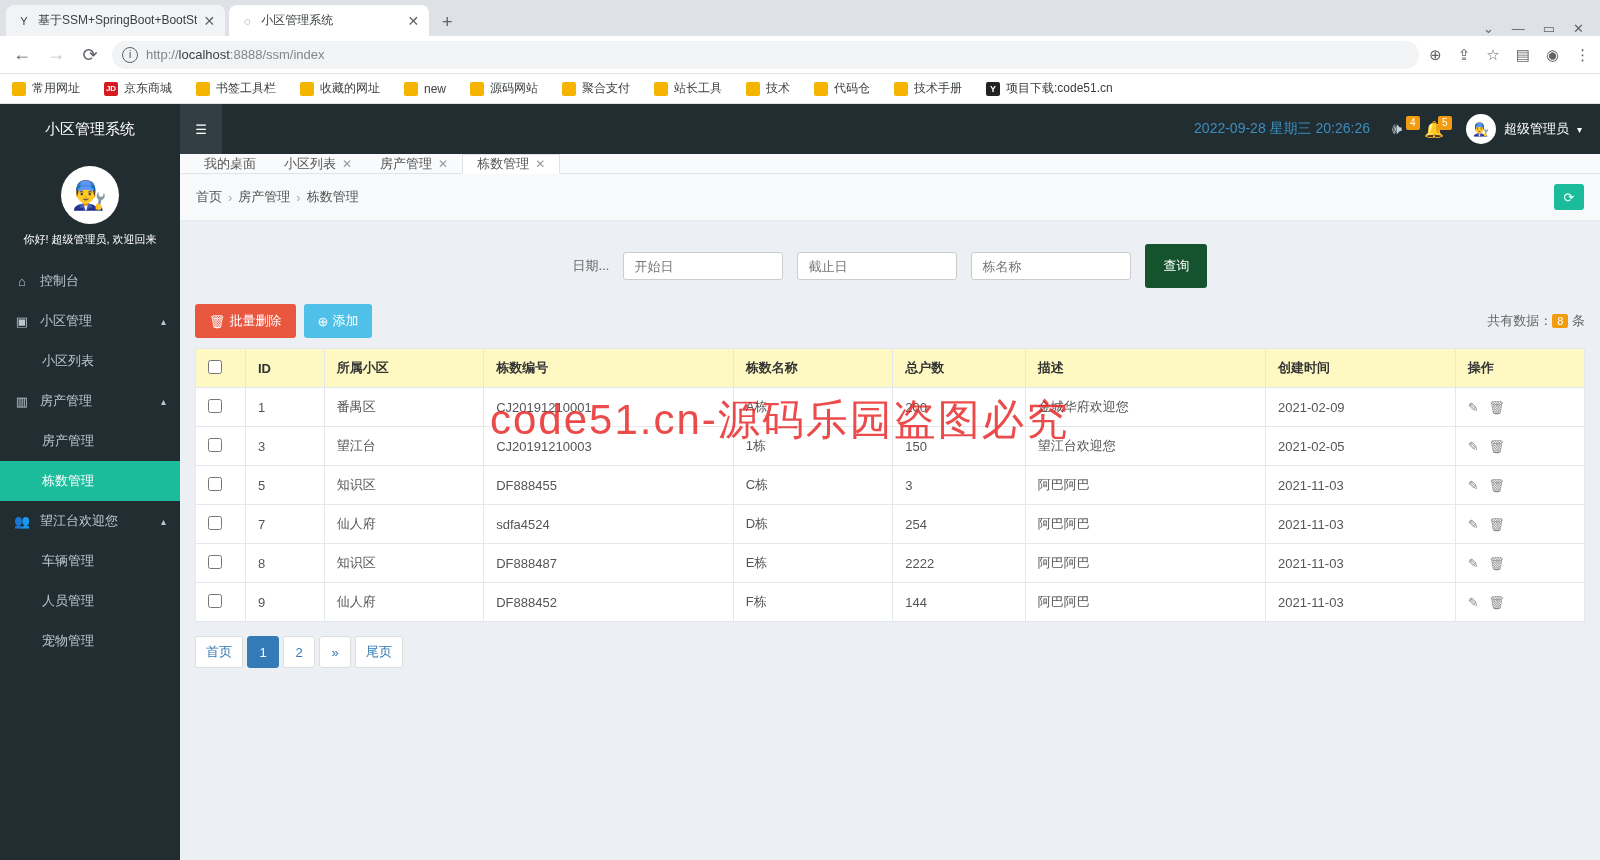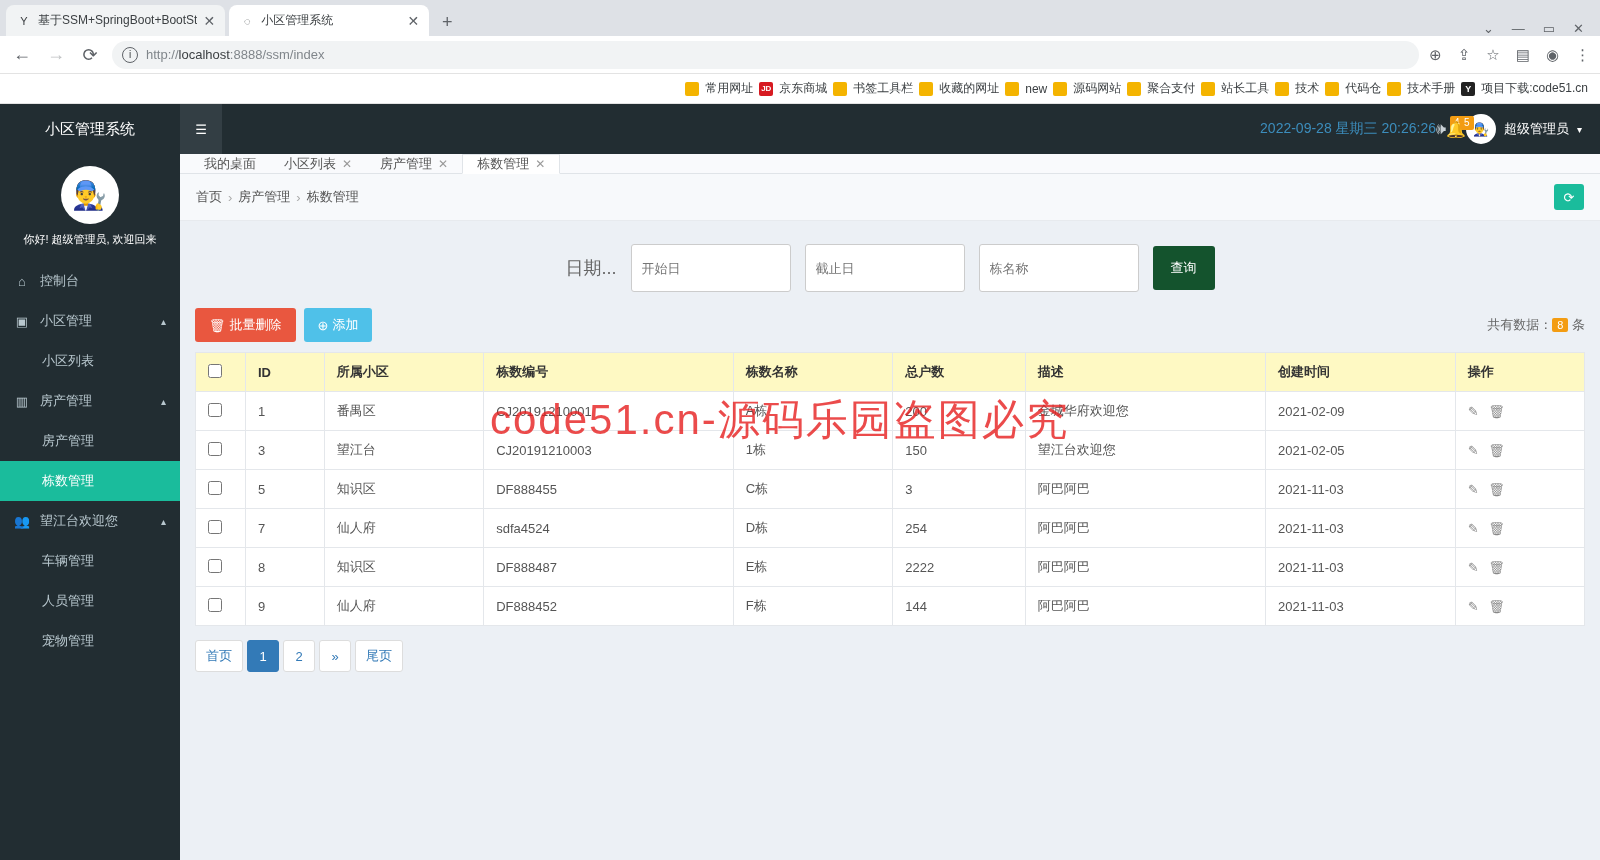--- a/index.html
+++ b/index.html
@@ -15,21 +15,21 @@
 .tab .close { color: #5f6368; font-size: 14px; }
 .tab-add { width: 28px; height: 28px; display: flex; align-items: center; justify-content: center; color: #5f6368; font-size: 18px; cursor: pointer; }
 .win-controls { margin-left: auto; display: flex; gap: 18px; padding-right: 10px; color: #5f6368; }
 
 .addr-bar { display: flex; align-items: center; gap: 10px; height: 38px; background: #fff; padding: 0 10px; border-bottom: 1px solid #e3e3e3; }
 .nav-btn { color: #5f6368; font-size: 18px; cursor: pointer; width: 24px; text-align: center; }
 .omnibox { flex: 1; display: flex; align-items: center; gap: 8px; background: #f1f3f4; border-radius: 16px; height: 28px; padding: 0 10px; font-size: 13px; color: #3c4043; }
 .omnibox .info { width: 16px; height: 16px; border: 1px solid #5f6368; border-radius: 50%; display: flex; align-items: center; justify-content: center; font-size: 10px; }
 .addr-actions { display: flex; gap: 16px; color: #5f6368; font-size: 15px; }
 
-.bookmarks { display: flex; align-items: center; gap: 6px; height: 30px; background: #fff; padding: 0 12px; border-bottom: 1px solid #e3e3e3; justify-content: flex-end; }
+.bookmarks { display: flex; align-items: center; gap: 24px; height: 30px; background: #fff; padding: 0 12px; border-bottom: 1px solid #e3e3e3; }
 .bookmark { display: flex; align-items: center; gap: 6px; font-size: 12px; color: #3c4043; cursor: pointer; }
 .bm-icon { width: 14px; height: 14px; background: #f4b400; border-radius: 2px; }
 .bm-icon.jd { background: #d71a21; color: #fff; font-size: 8px; text-align: center; line-height: 14px; font-weight: bold; }
 .bm-icon.y { background: #222; color: #fff; font-size: 9px; text-align: center; line-height: 14px; font-weight: bold; }
 
 
 .app { display: flex; height: calc(860px - 36px - 38px - 30px); }
 
 .sidebar { width: 180px; background: #222d32; color: #b8c7ce; display: flex; flex-direction: column; }
 .brand { height: 50px; display: flex; align-items: center; justify-content: center; color: #fff; font-size: 15px; background: #222d32; }
@@ -39,42 +39,42 @@
 .menu-item { display: flex; align-items: center; gap: 10px; padding: 11px 14px; cursor: pointer; font-size: 13px; }
 .menu-item .chev { margin-left: auto; font-size: 10px; }
 .menu-item .ic { width: 16px; text-align: center; }
 .submenu-item { padding: 11px 14px 11px 42px; cursor: pointer; font-size: 13px; }
 .submenu-item.active { background: #1abc9c; color: #fff; }
 
 .main { flex: 1; display: flex; flex-direction: column; background: #ecf0f5; }
 
 .topbar { height: 50px; background: #222d32; display: flex; align-items: center; color: #fff; }
 .hamburger { width: 42px; height: 50px; display: flex; align-items: center; justify-content: center; background: #333e44; cursor: pointer; }
-.topbar-right { margin-left: auto; display: flex; align-items: center; padding-right: 18px; }
+.topbar-right { margin-left: auto; display: flex; align-items: center; gap: 22px; padding-right: 18px; }
 .datetime { color: #3c8dbc; font-size: 14px; }
 .tb-icon { position: relative; cursor: pointer; font-size: 16px; color: #c9d1d6; }
 .tb-icon .badge { position: absolute; top: -4px; left: 14px; background: #f39c12; color: #fff; font-size: 10px; padding: 0 4px; border-radius: 2px; line-height: 14px; }
 .tb-user { display: flex; align-items: center; gap: 8px; cursor: pointer; }
 .tb-user .av { width: 30px; height: 30px; border-radius: 50%; background: #fff; display: flex; align-items: center; justify-content: center; }
 
 .tabs-row { display: flex; background: #f9fafc; border-bottom: 1px solid #e0e4e8; padding-left: 10px; }
 .ptab { padding: 0 14px; font-size: 13px; color: #555; cursor: pointer; display: flex; align-items: center; gap: 6px; }
 .ptab .x { color: #999; font-size: 12px; }
 .ptab.active { background: #fff; border: 1px solid #e0e4e8; border-bottom-color: #fff; margin-bottom: -1px; }
 
 .crumb-row { display: flex; align-items: center; padding: 10px 16px; background: #f7f9fb; border-bottom: 1px solid #e7eaee; font-size: 13px; color: #555; }
 .crumb-row a { color: #555; text-decoration: none; }
 .crumb-row .sep { margin: 0 6px; color: #aaa; }
 .refresh-btn { margin-left: auto; width: 30px; height: 26px; background: #1abc9c; color: #fff; border-radius: 3px; display: flex; align-items: center; justify-content: center; cursor: pointer; }
 
 .content { padding: 15px; }
 
 .search-bar { display: flex; align-items: center; gap: 14px; padding: 8px 0 16px; justify-content: center; }
-.search-label { color: #666; font-size: 18px; }
-.search-input { height: 48px; border: 1px solid #ccc; border-radius: 3px; padding: 0 10px; font-size: 13px; width: 160px; }
+.search-label { color: #666; font-size: 13px; }
+.search-input { height: 28px; border: 1px solid #ccc; border-radius: 3px; padding: 0 10px; font-size: 13px; width: 160px; }
 .btn-query { height: 44px; padding: 0 18px; background: #14532d; color: #fff; border: none; border-radius: 3px; cursor: pointer; font-size: 13px; }
 
 .action-row { display: flex; align-items: center; gap: 8px; margin-bottom: 10px; }
 .btn-del { background: #e9573f; color: #fff; border: none; padding: 8px 14px; border-radius: 3px; cursor: pointer; font-size: 13px; display: flex; align-items: center; gap: 4px; }
 .btn-add { background: #4fc1e9; color: #fff; border: none; padding: 8px 14px; border-radius: 3px; cursor: pointer; font-size: 13px; display: flex; align-items: center; gap: 4px; }
 .count-info { margin-left: auto; font-size: 13px; color: #666; }
 .count-info .num { background: #f39c12; color: #fff; padding: 1px 5px; border-radius: 2px; font-size: 11px; }
 
 table.data { width: 100%; border-collapse: collapse; background: #fff; }
 table.data th, table.data td { border: 1px solid #e4e7eb; padding: 10px 12px; text-align: left; font-size: 13px; }

